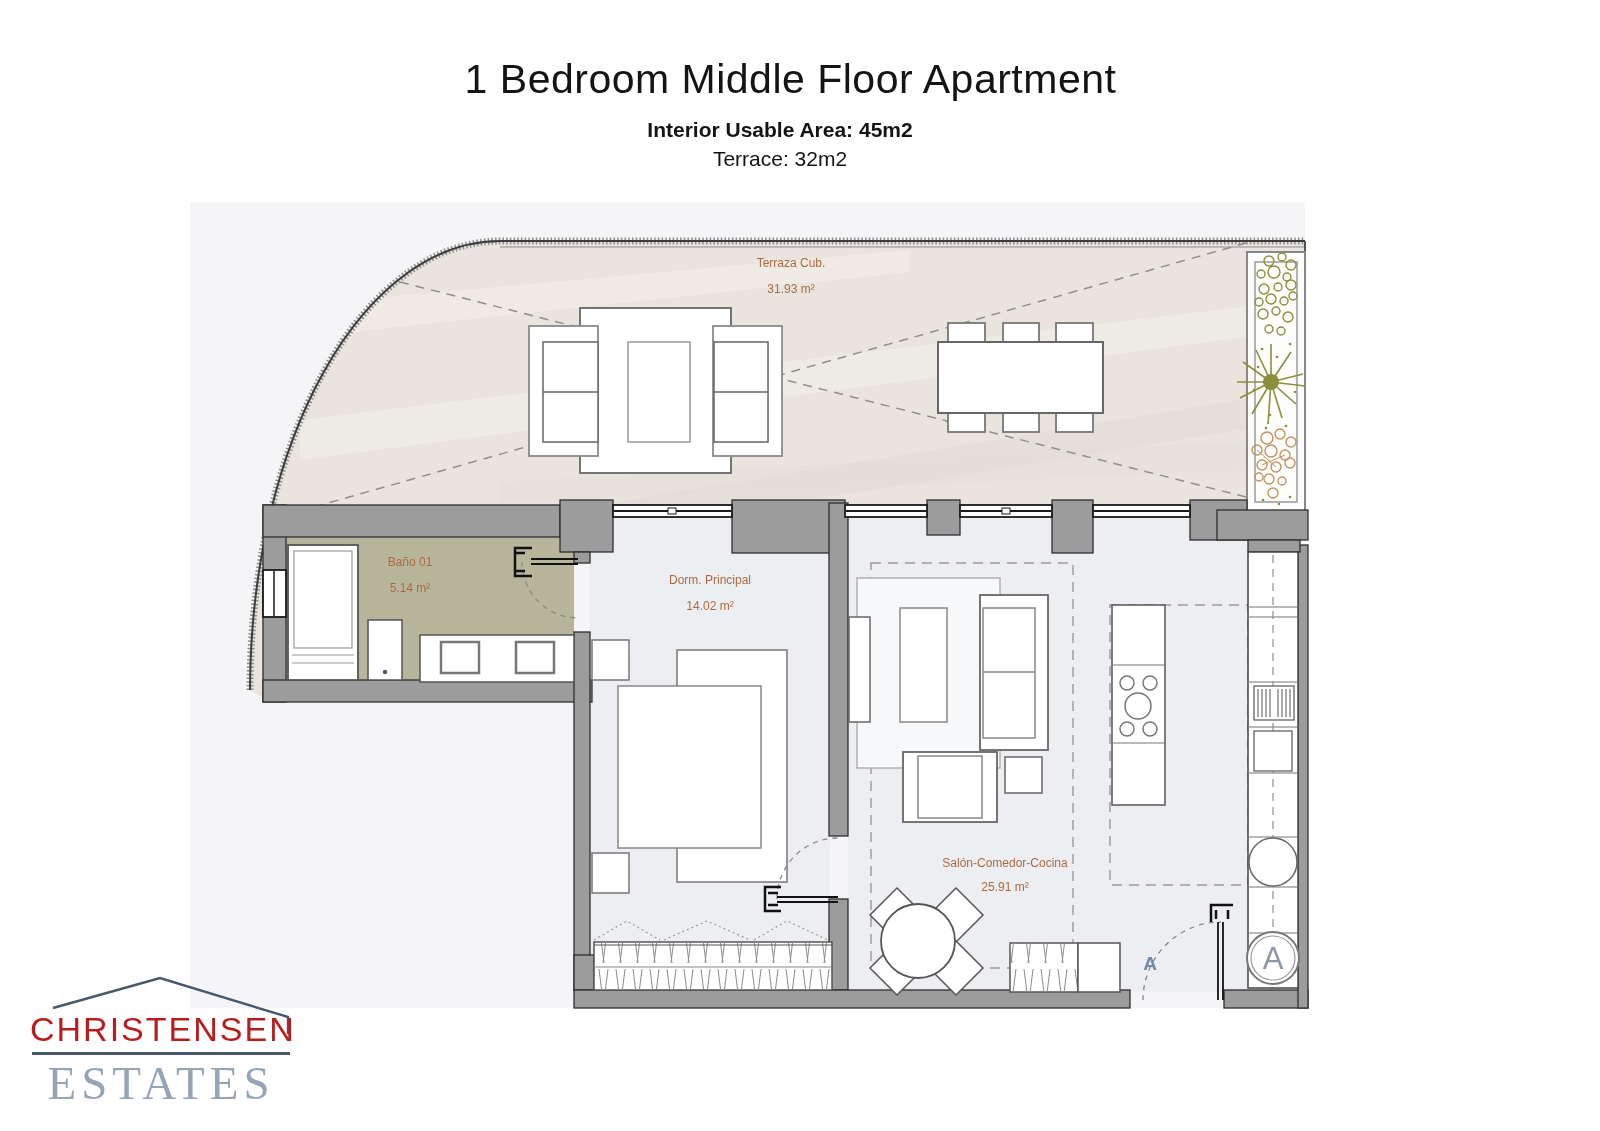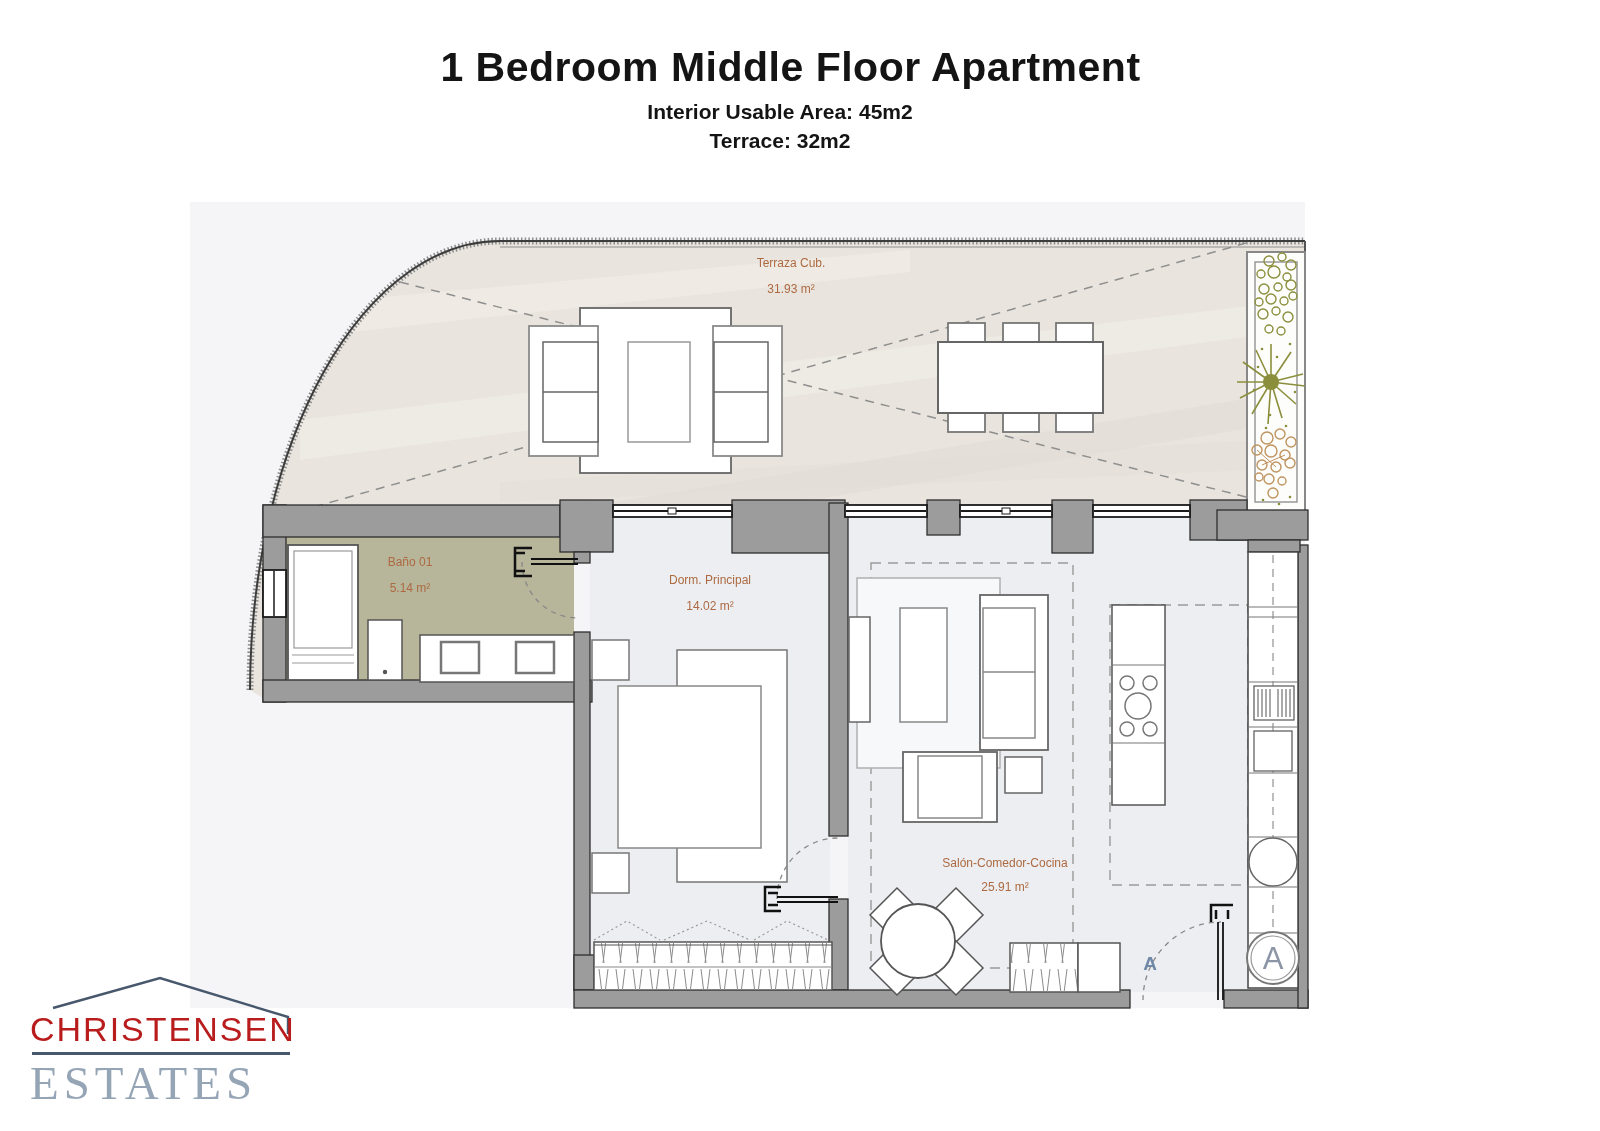--- a/index.html
+++ b/index.html
@@ -1,33 +1,33 @@
 <!DOCTYPE html>
 <html><head>
 <meta charset="utf-8">
 <style>
   html,body{margin:0;padding:0;background:#ffffff;}
   .page{position:relative;width:1600px;height:1131px;background:#ffffff;overflow:hidden;
         font-family:"Liberation Sans",sans-serif;}
   .hdr{position:absolute;left:0;top:44px;width:1560px;text-align:center;color:#141414;}
-  .hdr h1{margin:0;font-size:41px;font-weight:700;letter-spacing:0.5px;padding-left:21px;}
+  .hdr h1{margin:12px;font-size:41px;font-weight:400;letter-spacing:0.5px;padding-left:21px;}
   .hdr .sub{font-size:21px;font-weight:700;line-height:29px;margin-top:6px;}
-  .hdr .sub2{font-size:21px;font-weight:700;line-height:29px;}
+  .hdr .sub2{font-size:21px;font-weight:400;line-height:29px;}
   .planwrap{position:absolute;left:185px;top:195px;width:1125px;height:820px;}
   
   .rl{fill:#ad6a42;font:12px "Liberation Sans",sans-serif;text-anchor:middle;}
   .entry-a{fill:#7089a8;font:bold 19px "Liberation Sans",sans-serif;text-anchor:middle;}
   .washer-a{fill:#8c96a6;font:31px "Liberation Sans",sans-serif;text-anchor:middle;}
   
   .logo{position:absolute;left:30px;top:962px;width:262px;height:150px;}
   .logo svg{position:absolute;left:0;top:0;}
   .logo-name{position:absolute;left:0;top:48px;width:262px;text-align:center;
              font-size:34px;letter-spacing:2px;color:#b91c1c;}
   .logo-rule{position:absolute;left:2px;top:90px;width:258px;height:3px;background:#47586d;}
-  .logo-sub{position:absolute;left:0;top:94px;width:262px;text-align:left;
+  .logo-sub{position:absolute;left:0;top:94px;width:262px;text-align:center;
             font-family:"Liberation Serif",serif;font-size:47px;letter-spacing:5px;color:#95a5b5;}
 </style>
 </head>
 <body>
 
 <div class="page">
 
   <div class="hdr">
     <h1>1 Bedroom Middle Floor Apartment</h1>
     <div class="sub">Interior Usable Area: 45m2</div>

